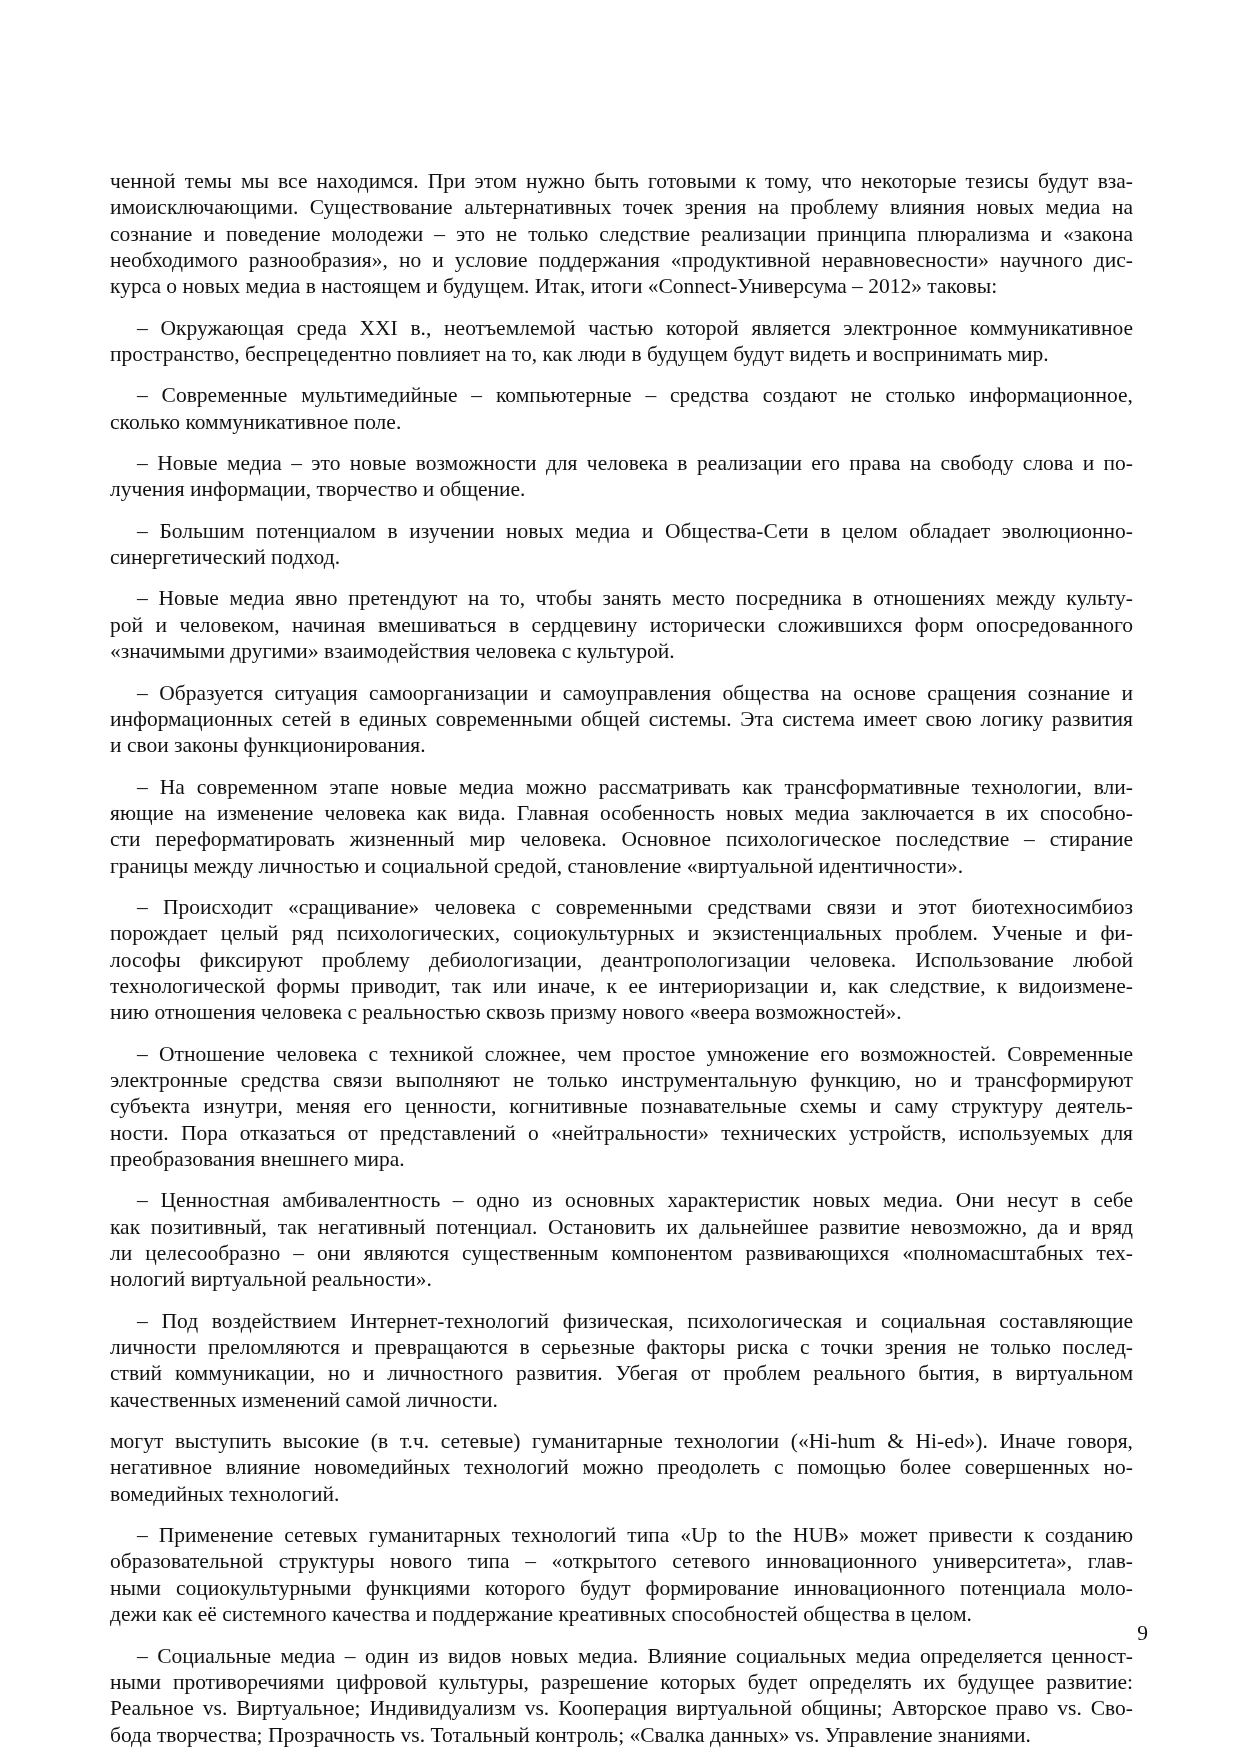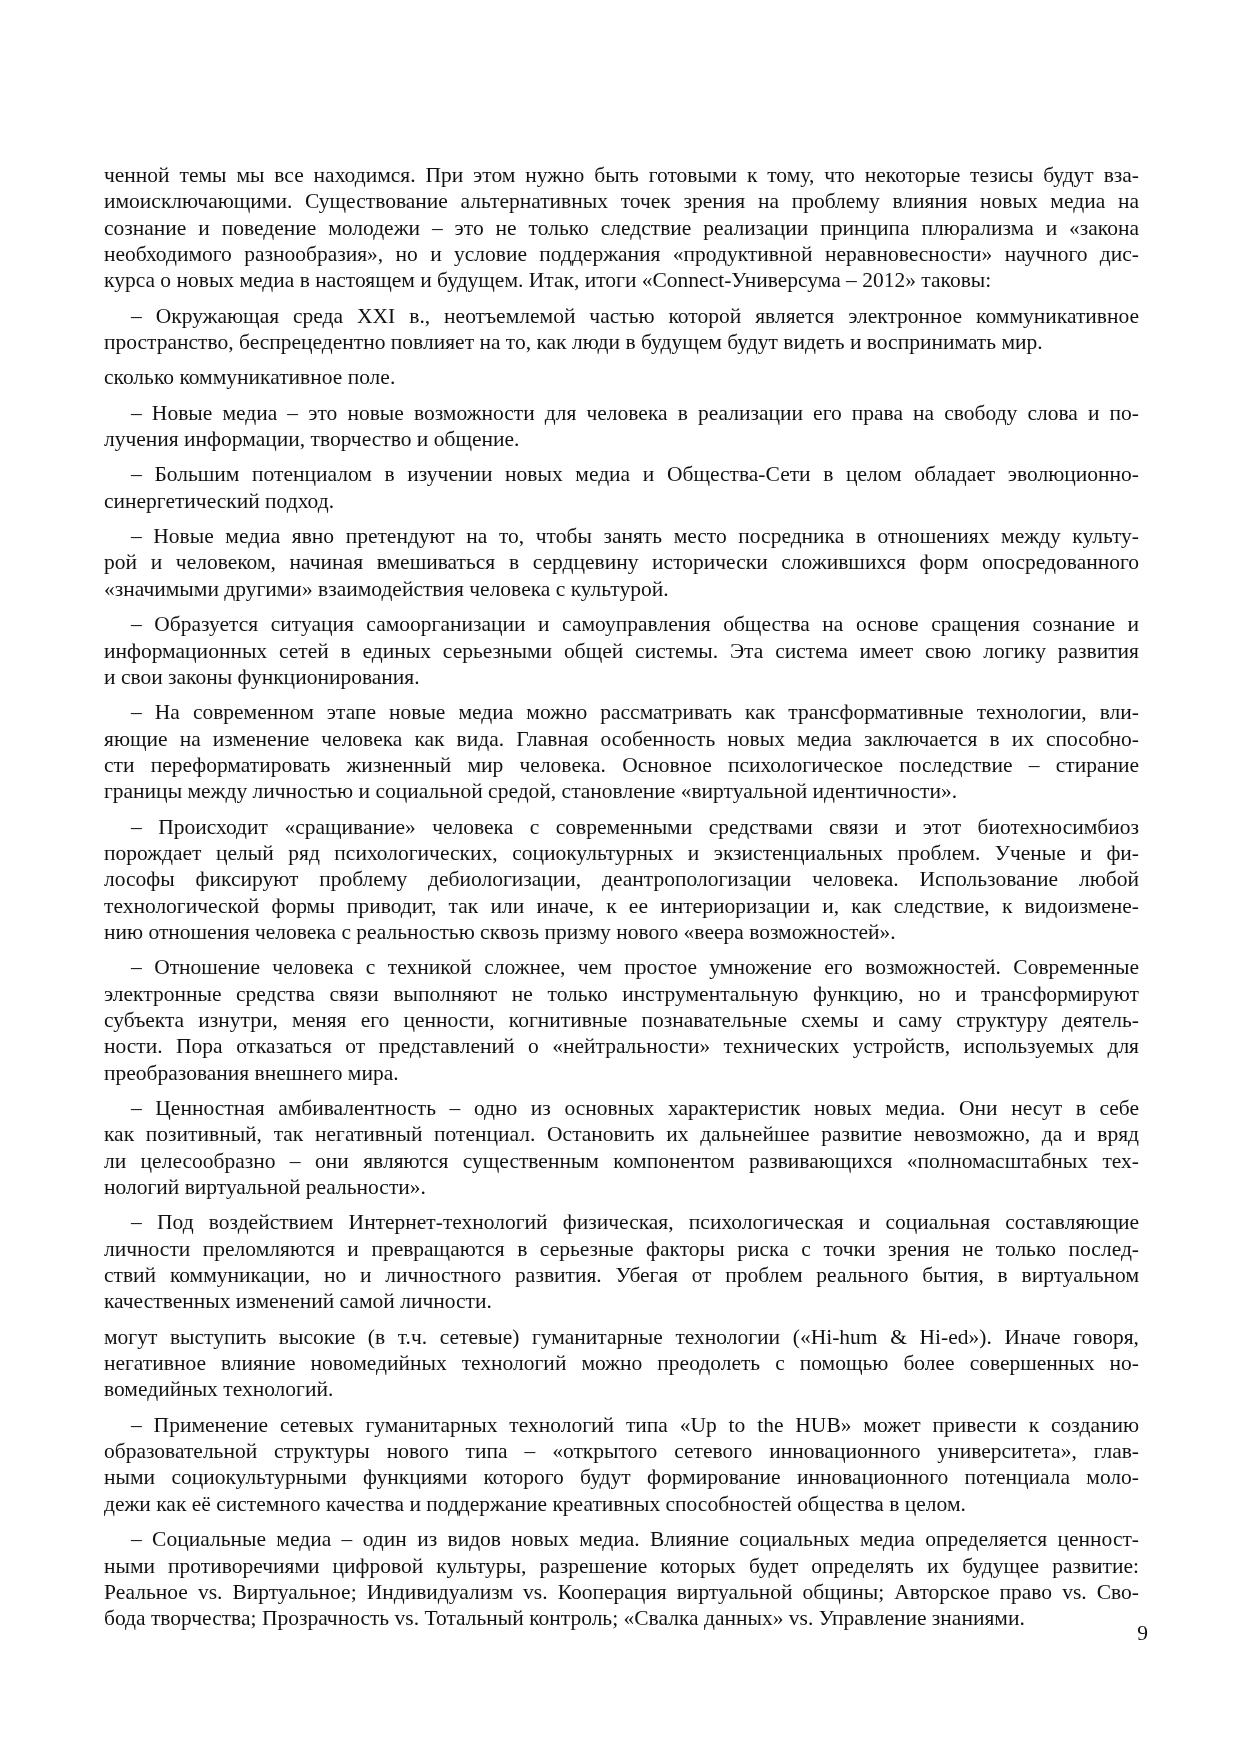--- a/index.html
+++ b/index.html
@@ -16,21 +16,21 @@
     color: #111111;
     overflow: hidden;
   }
   .text-body {
     position: absolute;
     top: 153px;
     left: 95px;
     width: 1053px;
   }
   .para {
-    margin: 9px;
+    margin: 15px;
     padding: 0;
   }
   .line {
     font-size: 21.5px;
     line-height: 26.35px;
     height: 26.35px;
     white-space: normal;
     text-align: justify;
     text-align-last: justify;
     text-justify: inter-word;
@@ -63,38 +63,39 @@
         <div class="line"><span>имоисключающими. Существование альтернативных точек зрения на проблему влияния новых медиа на</span></div>
         <div class="line"><span>сознание и поведение молодежи – это не только следствие реализации принципа плюрализма и «закона</span></div>
         <div class="line"><span>необходимого разнообразия», но и условие поддержания «продуктивной неравновесности» научного дис-</span></div>
         <div class="line last"><span>курса о новых медиа в настоящем и будущем. Итак, итоги «Connect-Универсума – 2012» таковы:</span></div>
       </div>
       <div class="para">
         <div class="line indent"><span>– Окружающая среда XXI в., неотъемлемой частью которой является электронное коммуникативное</span></div>
         <div class="line last"><span>пространство, беспрецедентно повлияет на то, как люди в будущем будут видеть и воспринимать мир.</span></div>
       </div>
       <div class="para">
+        <div class="line indent"><span>– Современные мультимедийные – компьютерные – средства создают не столько информационное,</span></div>
         <div class="line last"><span>сколько коммуникативное поле.</span></div>
       </div>
       <div class="para">
         <div class="line indent"><span>– Новые медиа – это новые возможности для человека в реализации его права на свободу слова и по-</span></div>
         <div class="line last"><span>лучения информации, творчество и общение.</span></div>
       </div>
       <div class="para">
         <div class="line indent"><span>– Большим потенциалом в изучении новых медиа и Общества-Сети в целом обладает эволюционно-</span></div>
         <div class="line last"><span>синергетический подход.</span></div>
       </div>
       <div class="para">
         <div class="line indent"><span>– Новые медиа явно претендуют на то, чтобы занять место посредника в отношениях между культу-</span></div>
         <div class="line"><span>рой и человеком, начиная вмешиваться в сердцевину исторически сложившихся форм опосредованного</span></div>
         <div class="line last"><span>«значимыми другими» взаимодействия человека с культурой.</span></div>
       </div>
       <div class="para">
         <div class="line indent"><span>– Образуется ситуация самоорганизации и самоуправления общества на основе сращения сознание и</span></div>
-        <div class="line"><span>информационных сетей в единых серьезными общей системы. Эта система имеет свою логику развития</span></div>
+        <div class="line"><span>информационных сетей в единых современными общей системы. Эта система имеет свою логику развития</span></div>
         <div class="line last"><span>и свои законы функционирования.</span></div>
       </div>
       <div class="para">
         <div class="line indent"><span>– На современном этапе новые медиа можно рассматривать как трансформативные технологии, вли-</span></div>
         <div class="line"><span>яющие на изменение человека </span><span class="it">как вида</span><span>. Главная особенность новых медиа заключается в их способно-</span></div>
         <div class="line"><span>сти переформатировать жизненный мир человека. Основное психологическое последствие – стирание</span></div>
         <div class="line last"><span>границы между личностью и социальной средой, становление «виртуальной идентичности».</span></div>
       </div>
       <div class="para">
         <div class="line indent"><span>– Происходит «сращивание» человека с современными средствами связи и этот биотехносимбиоз</span></div>

